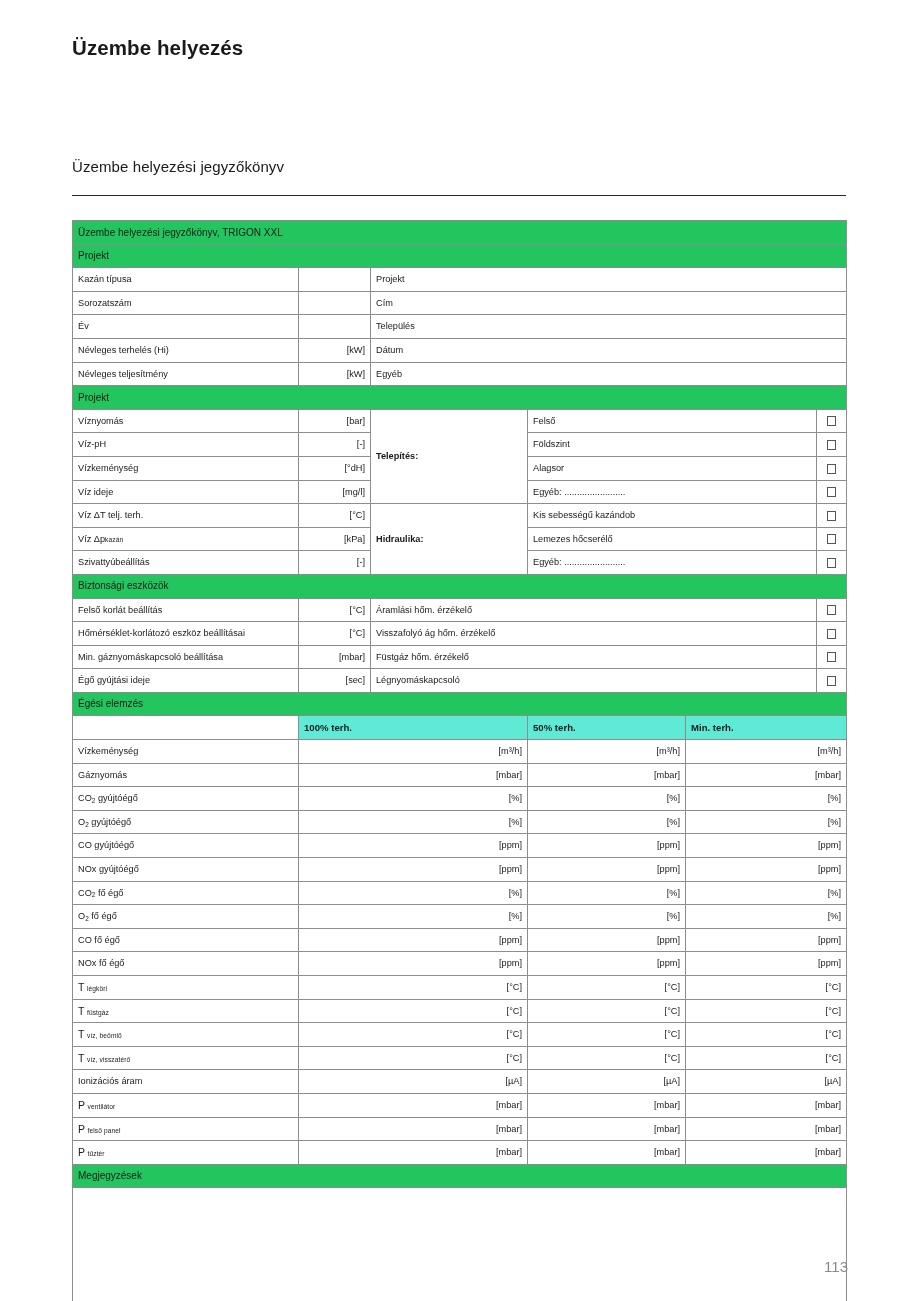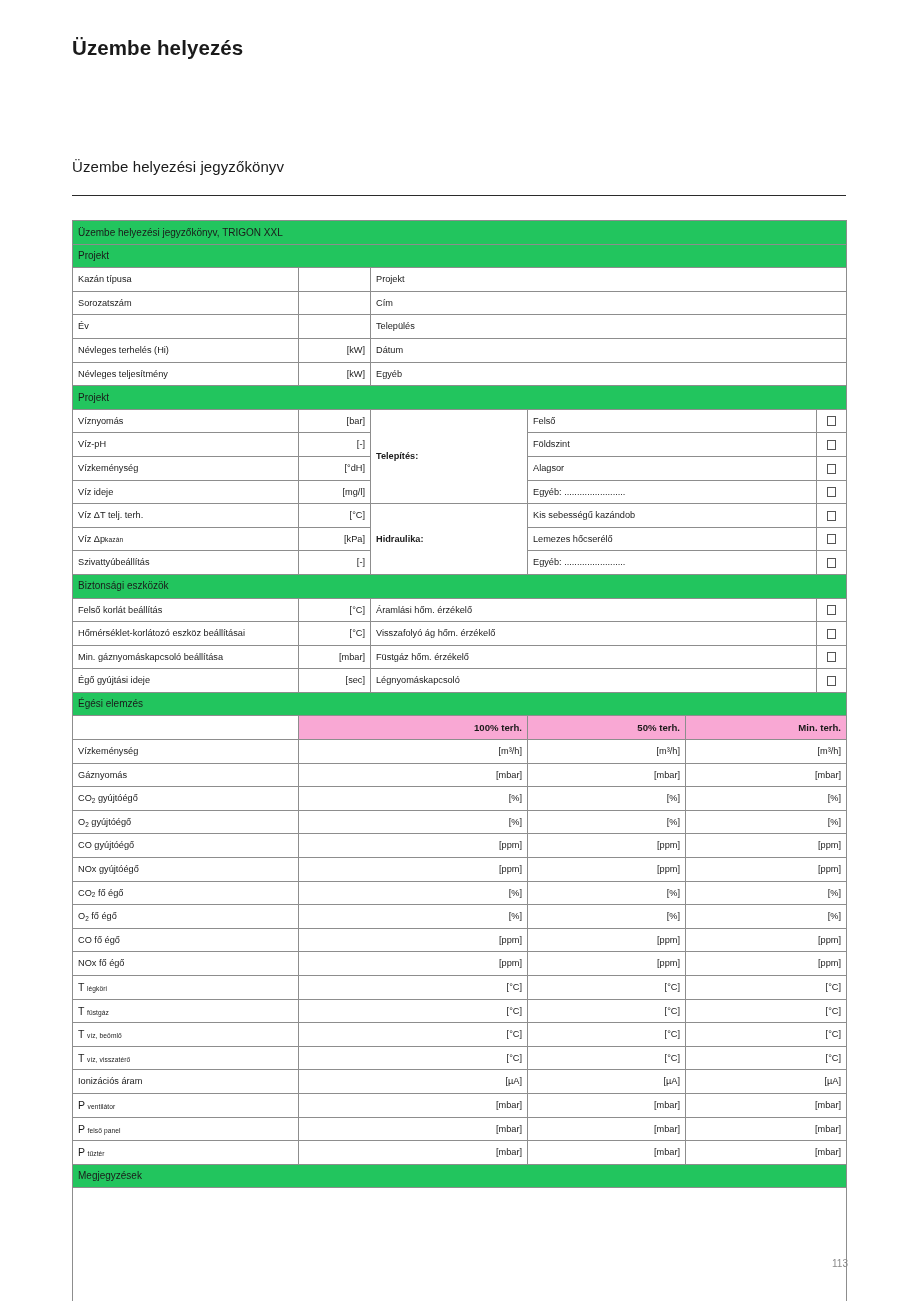--- a/index.html
+++ b/index.html
@@ -67,24 +67,24 @@
     line-height: 1.15;
     overflow: hidden;
     white-space: nowrap;
   }
   td.hdr {
     background: #22c55e;
     font-weight: normal;
     font-size: 10px;
   }
   td.subhdr {
-    background: #f9a8d4;
+    background: #5eead4;
     font-weight: bold;
     font-size: 9.6px;
-    text-align: right;
+    text-align: left;
   }
   td.unit {
     text-align: right;
     padding-right: 5px;
   }
   td.chk {
     text-align: center;
     width: 30px;
     padding: 0;
   }
@@ -115,21 +115,21 @@
     font-size: 6.6px;
     letter-spacing: 0.1px;
   }
   .bigvar {
     font-size: 10.5px;
   }
   .page-number {
     position: absolute;
     right: 72px;
     top: 1258px;
-    font-size: 10px;
+    font-size: 15px;
     color: #8a8a8a;
   }
 </style>
 </head>
 <body>
 
 <div class="page">
 
   <div class="chapter-title">Üzembe helyezés</div>
   <div class="section-title">Üzembe helyezési jegyzőkönyv</div>

